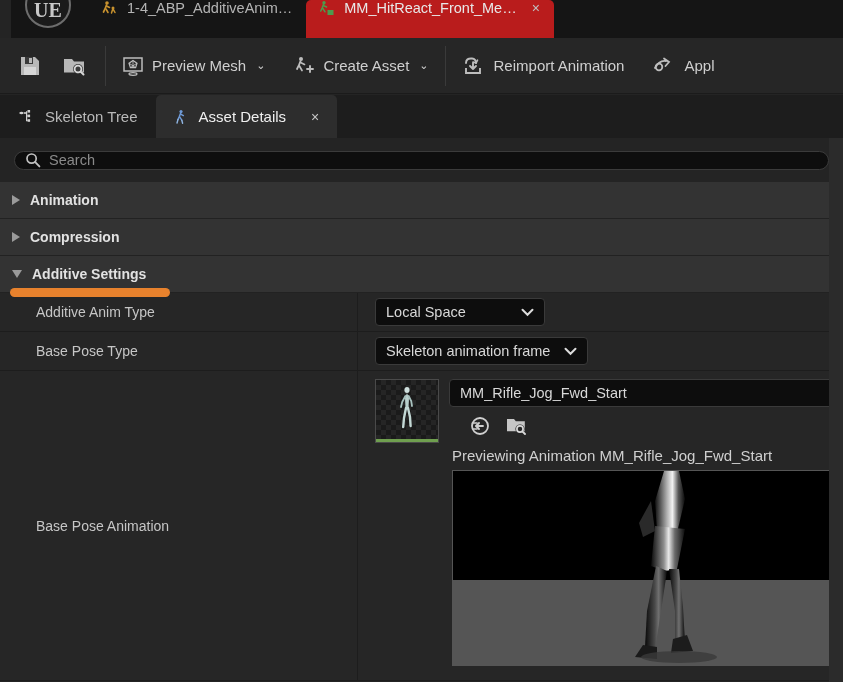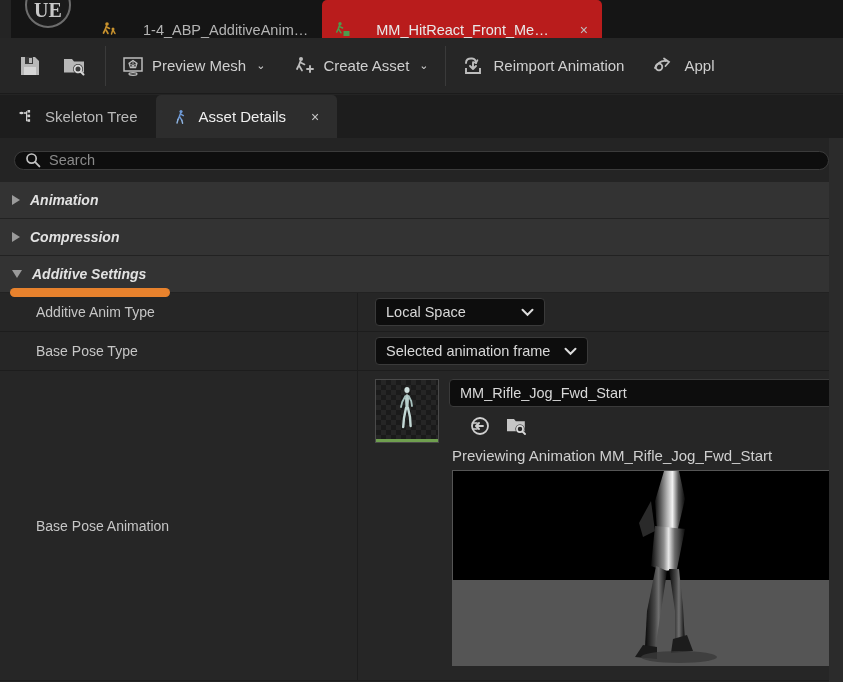--- a/index.html
+++ b/index.html
@@ -24,22 +24,22 @@
     background: #1b1b1b;
     border: 2px solid #6d6d6d;
     display: flex; align-items: center; justify-content: center;
   }
   .ue-logo span {
     color: #c8c8c8; font-size: 20px; font-weight: bold;
     font-family: "Liberation Serif", serif; line-height: 1;
     margin-top: 10px;
   }
   .wtab {
-    height: 38px; display: flex; align-items: flex-end;
-    padding: 0 14px 0 12px; gap: 25px;
+    height: 38px; display: flex; align-items: flex-start;
+    padding: 0 14px 0 12px; gap: 9px;
     font-size: 14.5px; color: #b4b4b4; white-space: nowrap;
     cursor: pointer;
   }
   .wtab.inactive { margin-left: 78px; }
   .wtab.active {
     background: #b91c1c; color: #e8e8e8;
     border-top-left-radius: 5px; border-top-right-radius: 5px;
     height: 38px;
   }
   .wtab .tabclose { margin-left: 6px; font-size: 14px; color: #c0c0c0; }
@@ -91,21 +91,21 @@
     display: flex; align-items: center; padding: 0 10px; gap: 8px;
   }
   .searchbox .ph { color: #8a8a8a; font-size: 14.5px; }
 
   .cat {
     height: 37px; display: flex; align-items: center; gap: 10px;
     padding-left: 12px;
     background: #333333;
     border-bottom: 1px solid #222;
     color: #e2e2e2; font-size: 14px; font-weight: bold;
-    cursor: pointer; position: relative; font-style: italic;
+    cursor: pointer; position: relative;
   }
   .tri { width: 0; height: 0; }
   .tri.right {
     border-left: 8px solid #9a9a9a;
     border-top: 5.5px solid transparent; border-bottom: 5.5px solid transparent;
   }
   .tri.down {
     border-top: 8px solid #9a9a9a;
     border-left: 5.5px solid transparent; border-right: 5.5px solid transparent;
   }
@@ -369,21 +369,21 @@
               </svg>
           </span>
         </div>
       </div>
     </div>
 
     <div class="prow">
       <div class="pname">Base Pose Type</div>
       <div class="pval">
         <div class="ddown w2">
-          <span>Selected animation frame</span>
+          <span>Skeleton animation frame</span>
           <span>
             <svg width="13" height="9" viewBox="0 0 13 9">
                 <path d="M1.5 1.8 L6.5 6.8 L11.5 1.8" fill="none" stroke="#dcdcdc" stroke-width="2" stroke-linecap="round"></path>
               </svg>
           </span>
         </div>
       </div>
     </div>
 
     <div class="prow assetrow" style="min-height:310px;">

